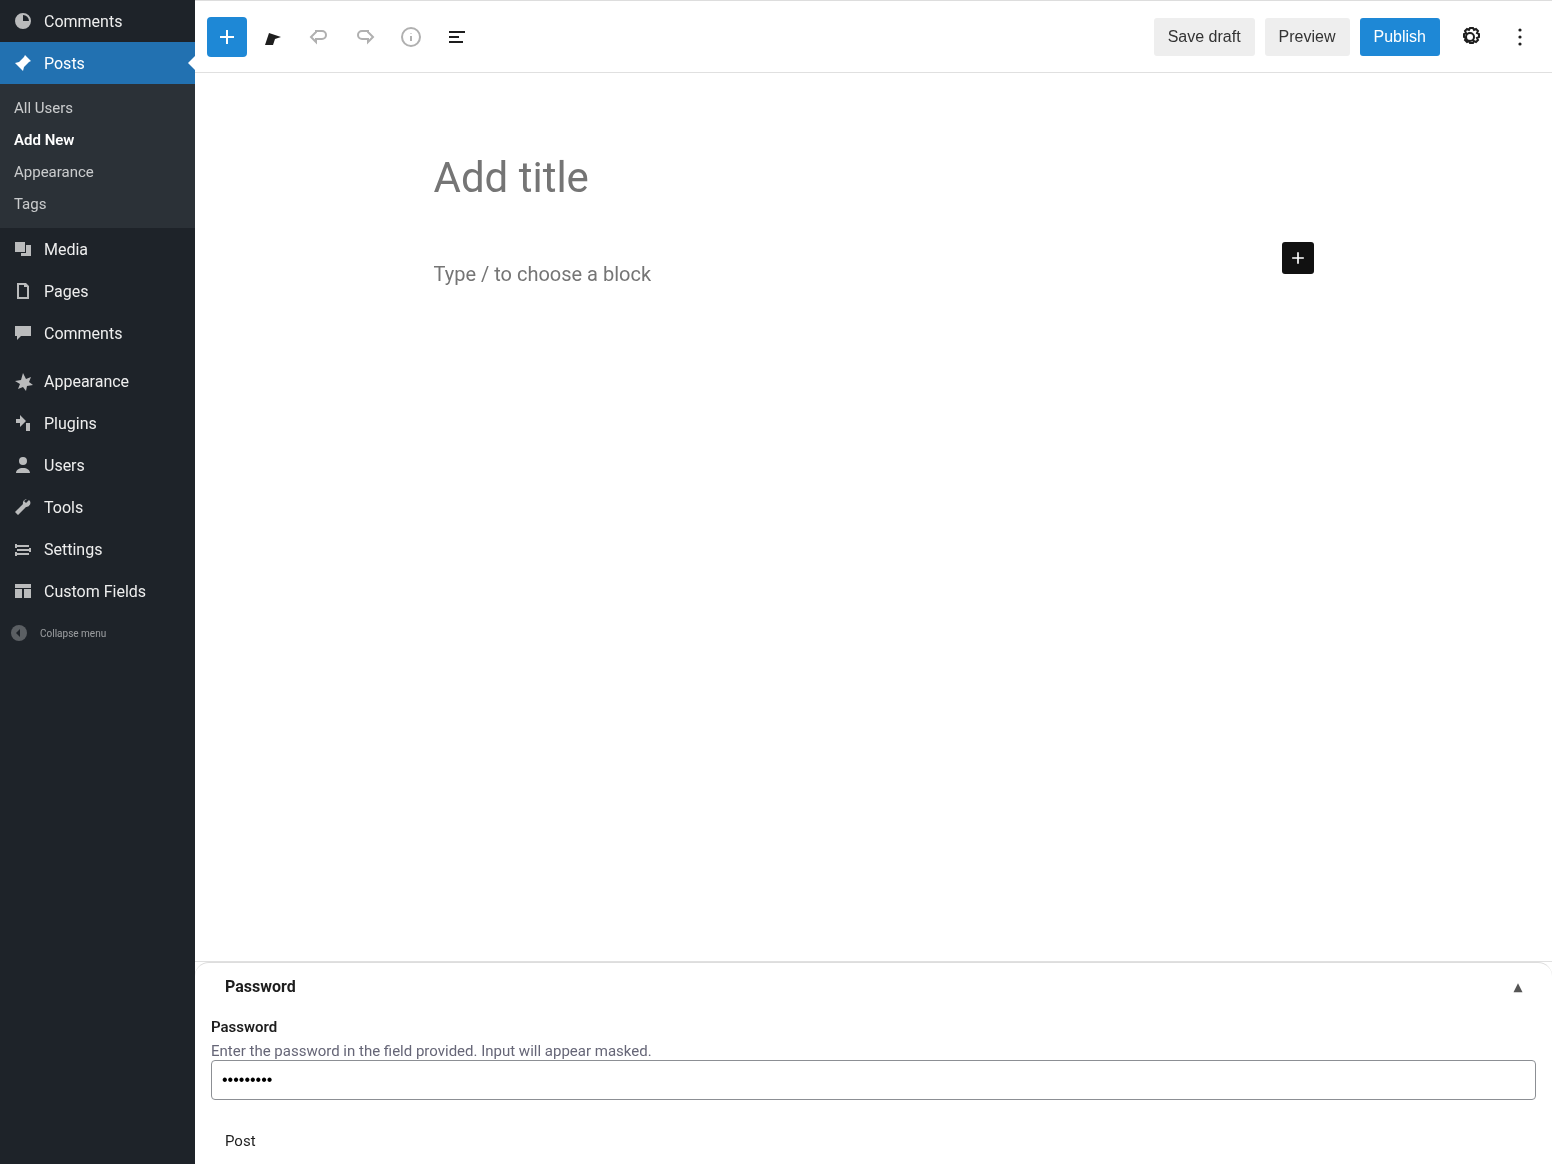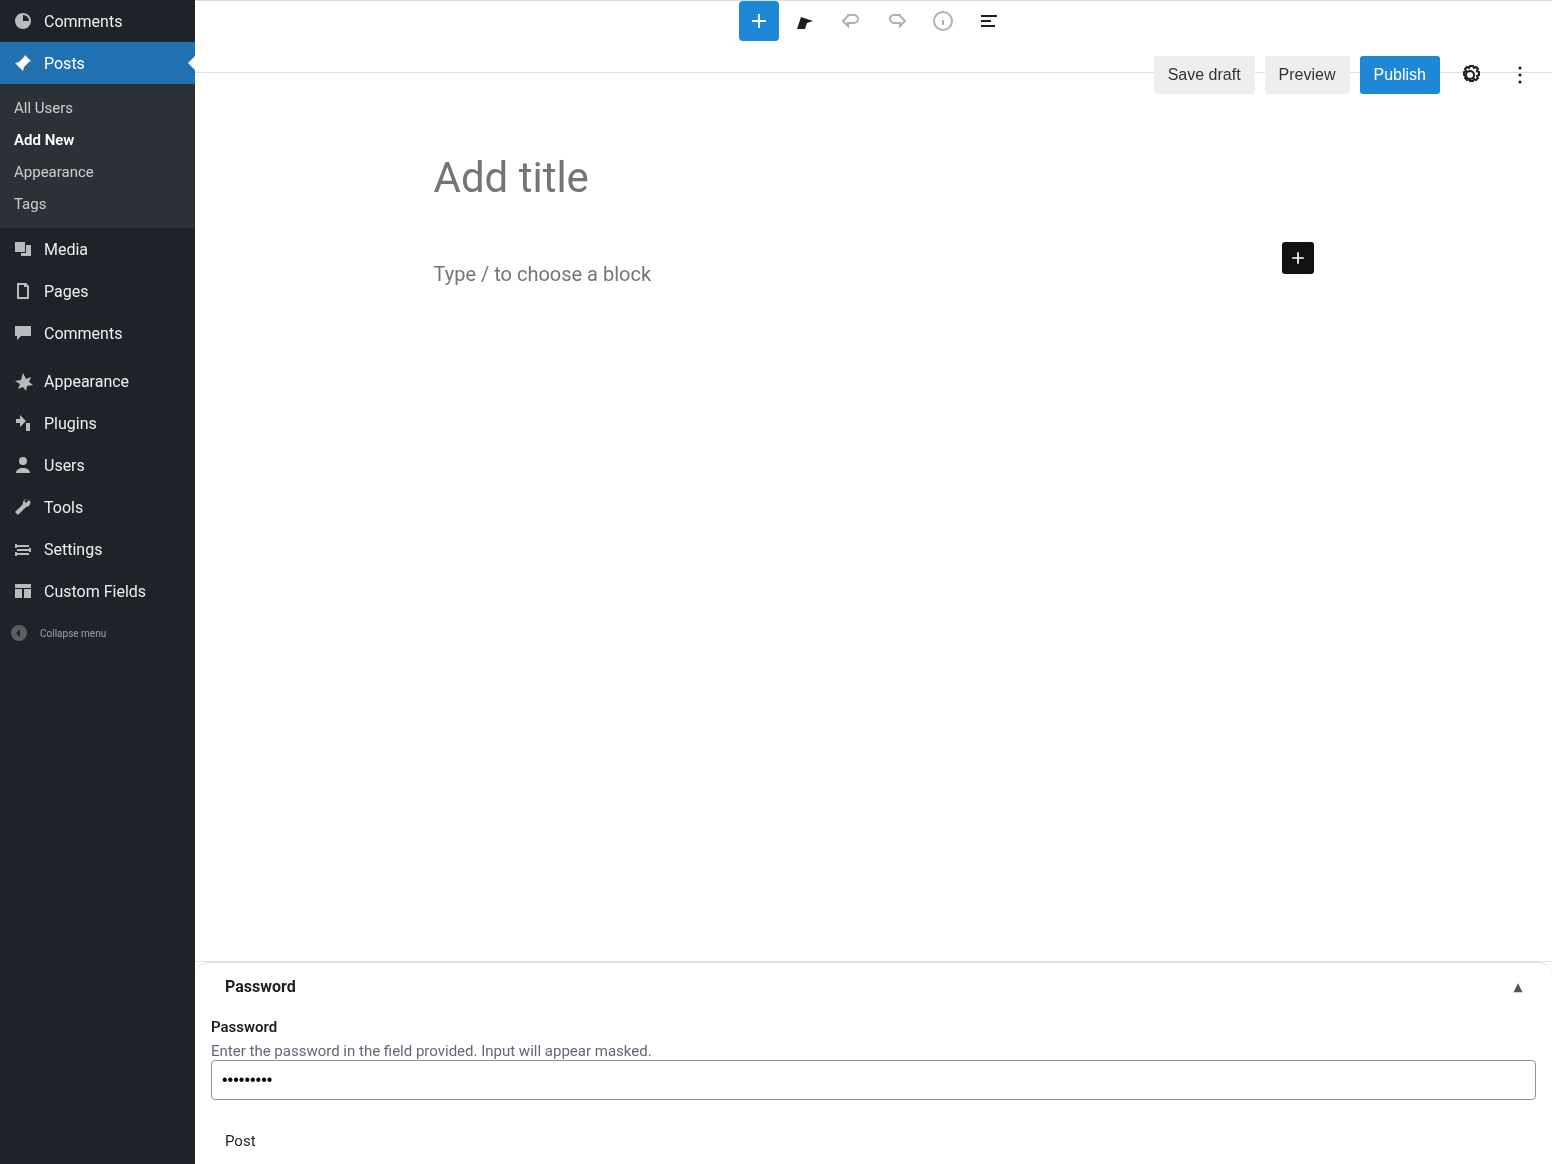--- a/index.html
+++ b/index.html
@@ -81,21 +81,20 @@
 
 
 .main { flex: 1; display: flex; flex-direction: column; border-top: 1px solid #ddd;}
 .topbar {
   height: 72px;
   border-bottom: 1px solid #e0e0e0;
   display: flex;
   align-items: center;
   padding: 0 12px;
   gap: 14px;
-  flex-direction: column;
 }
 .topbar-left { display: flex; align-items: center; gap: 6px; }
 .topbar-right { margin-left: auto; display: flex; align-items: center; gap: 10px; }
 .btn-icon {
   width: 40px; height: 40px;
   display: flex; align-items: center; justify-content: center;
   border-radius: 4px;
   cursor: pointer;
 }
 .btn-icon.primary { background: #1e88d6; color: #fff; }

